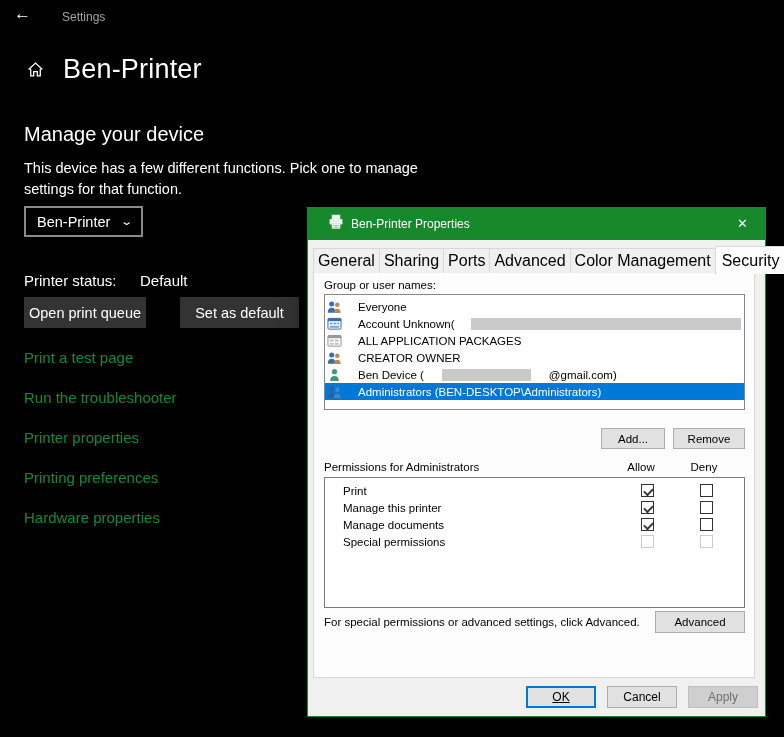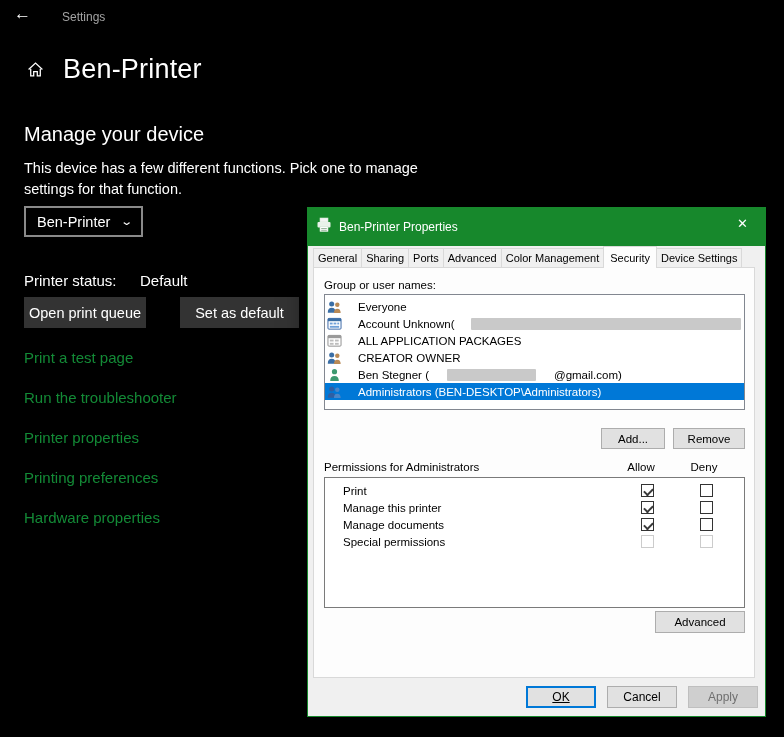--- a/index.html
+++ b/index.html
@@ -41,33 +41,33 @@
 
   .green-link { left:24px; font-size:15px; color:#138a36; cursor:default; }
 
   
   .dialog {
     left:307px; top:207px; width:459px; height:510px;
     background:#f0f0f0; border:1px solid #17882c;
     color:#000; box-shadow:0 6px 22px rgba(0,0,0,.55);
   }
   .titlebar {
-    left:0; top:0; right:0; height:38px; background:#17882c;
-    display:flex; align-items:center; padding-left:8px; gap:7px;
+    left:0; top:0; right:0; height:32px; background:#17882c;
+    display:flex; align-items:center; padding-left:20px; gap:7px;
   }
   .titlebar-text { color:#fff; font-size:12px; }
   .close-btn {
     right:0; top:0; width:45px; height:30px;
     display:flex; align-items:center; justify-content:center;
     color:#fff; font-size:13px; cursor:default;
   }
 
   .tabstrip { left:5px; top:38px; display:flex; align-items:flex-end; z-index:2; }
   .tab {
-    padding:3px 4px 3px; font-size:11px; background:#f0f0f0;
+    padding:3px 4px 3px; font-size:16px; background:#f0f0f0;
     border:1px solid #d9d9d9; border-bottom:none; margin-left:-1px;
     white-space:nowrap; cursor:default;
   }
   .tab:first-child { margin-left:0; }
   .tab.active {
     background:#fdfdfd; padding:5px 6px 4px; margin-bottom:-1px;
     position:relative; z-index:3;
   }
 
   .tabpage {
@@ -236,21 +236,21 @@
             <circle cx="11" cy="5" r="2.4" fill="#b98a56"></circle>
             <path d="M7.4 14 q0-4.6 3.6-4.6 t3.6 4.6z" fill="#b98a56"></path>
           </svg>
         <span>CREATOR OWNER</span>
       </div>
       <div class="lb-row">
         <svg width="15" height="14" viewBox="0 0 16 15">
             <circle cx="8" cy="4" r="2.8" fill="#3d9970"></circle>
             <path d="M3.4 14 q0-5.4 4.6-5.4 t4.6 5.4z" fill="#3d9970"></path>
           </svg>
-        <span>Ben Stegner (</span>
+        <span>Ben Device (</span>
         <span class="redact mid"></span>
         <span>@gmail.com)</span>
       </div>
       <div class="lb-row selected">
         <svg width="15" height="14" viewBox="0 0 16 15">
             <circle cx="5" cy="4.2" r="2.7" fill="#2f5fa3"></circle>
             <path d="M.8 13.6 q0-5.2 4.2-5.2 t4.2 5.2z" fill="#2f5fa3"></path>
             <circle cx="11" cy="5" r="2.4" fill="#4a86c8"></circle>
             <path d="M7.4 14 q0-4.6 3.6-4.6 t3.6 4.6z" fill="#4a86c8"></path>
           </svg>
@@ -281,19 +281,20 @@
         <span class="cb allow checked"></span>
         <span class="cb deny unchecked"></span>
       </div>
       <div class="perm-row">
         <span class="perm-name">Special permissions</span>
         <span class="cb allow disabled"></span>
         <span class="cb deny disabled"></span>
       </div>
     </div>
 
+    <div class="abs adv-hint">For special permissions or advanced settings, click Advanced.</div>
     <div class="abs win-btn btn-advanced">Advanced</div>
   </div>
 
   <div class="abs win-btn btn-ok">OK</div>
   <div class="abs win-btn btn-cancel">Cancel</div>
   <div class="abs win-btn btn-apply">Apply</div>
 </div>
 
 </body></html>

